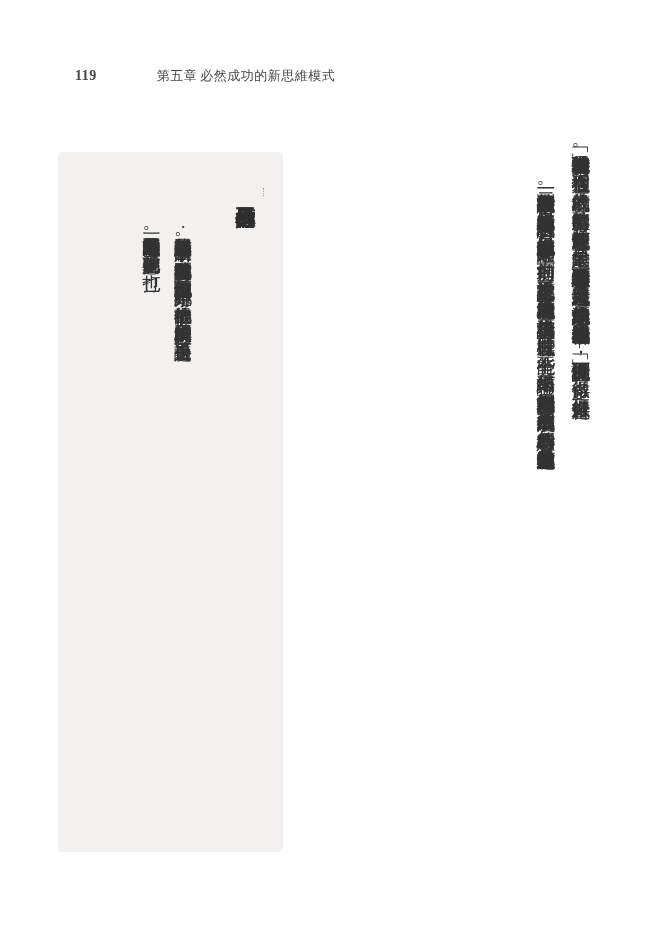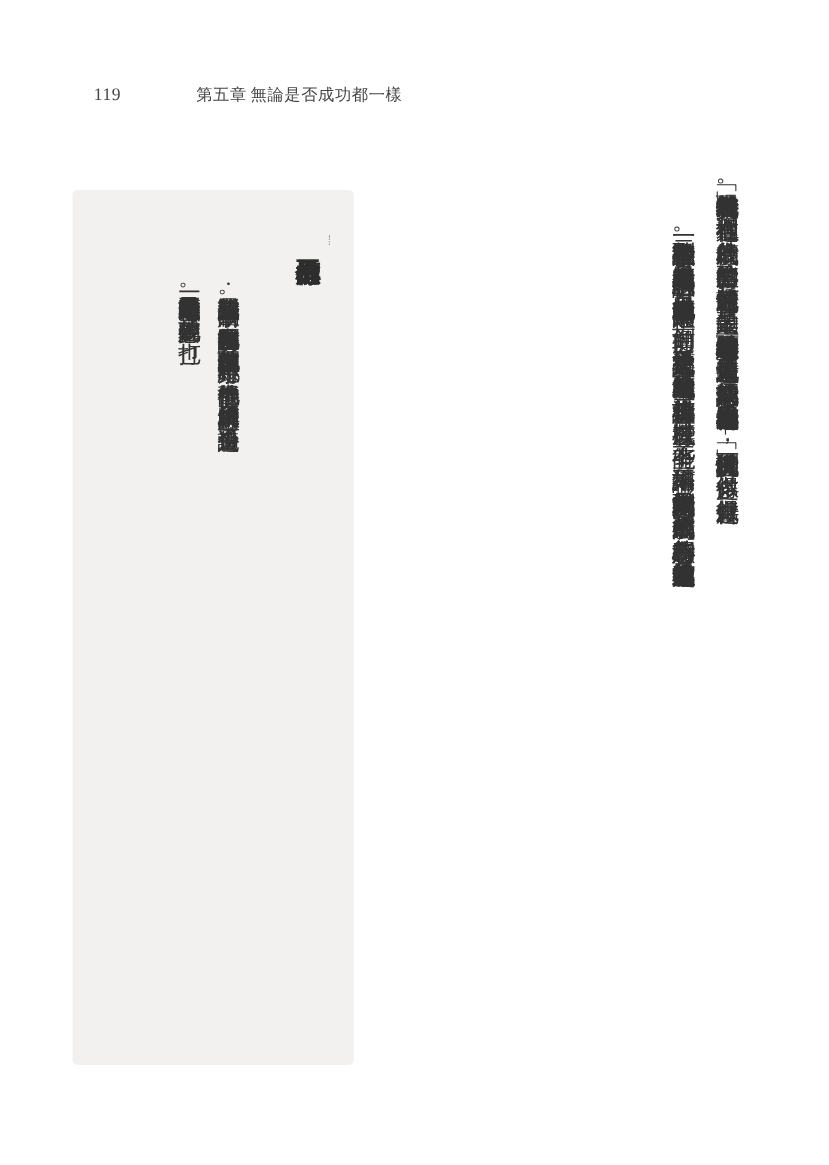--- a/index.html
+++ b/index.html
@@ -18,20 +18,21 @@
     left: 75px;
     font-size: 13px;
     letter-spacing: 0.5px;
     color: #454545;
     white-space: nowrap;
   }
   .page-number {
     display: inline-block;
     margin-right: 60px;
     font-size: 14px;
+    font-weight: bold;
   }
   .chapter-label {
     display: inline-block;
     margin-right: 3px;
   }
 
   
   .main-text {
     position: absolute;
     top: 141px;
@@ -74,21 +75,21 @@
     margin-left: 36px;
     color: #2e2e2e;
   }
 </style>
 </head>
 <body>
 
 <div class="page">
 
   <header class="page-header">
-    <span class="page-number">119</span><span class="chapter-label">第五章</span><span class="chapter-title">無論是否成功都一樣</span>
+    <span class="page-number">119</span><span class="chapter-label">第五章</span><span class="chapter-title">必然成功的新思維模式</span>
   </header>
 
   <main class="main-text">
     <p class="para">就是培養「實現者」的特質和特徵。在這個過程裡，成為什麼樣的人，將影響自己的餘生，這遠勝過任何短暫的成就。最重要的是，你可以透過每一項目標培養奇蹟智者的心態和行為，只要一遍又一遍地運用奇蹟公式，便能讓長期成功成為必然。因為這些小目標都只是自我成長的機會——測試「真正可能性」的機會，做得越多，就會做得越好。</p>
     <p class="para indent">我將重複在第二章曾談到的一些事。這是我的導師丹恩·卡思塔告訴我的，也是丹恩自他的導師吉米·隆那裡學來的。前面提到，設定目標不是為了完成它，而是培養自己成為能達成目標的人，無論是否成功都一樣。有些目標可以達成，有些不能。不論結果如何，如果直到最後一刻都竭盡所能，那麼你所成為的那種人、所培養的心態和行為，將幫助你在餘生中達成越來越重大的目標。</p>
   </main>
 
   <aside class="callout">
     <h2 class="callout-title">你的目標不是你的目標</h2>
     <p class="para indent">你或許想知道路易斯·霍斯的故事。幾年前我曾在播客中訪問過他，他也曾出現在《上班前的關鍵1小時》紀錄片中。他的故事很神奇，用來解釋目標的真正目的，可說是再適合不過了。</p>

